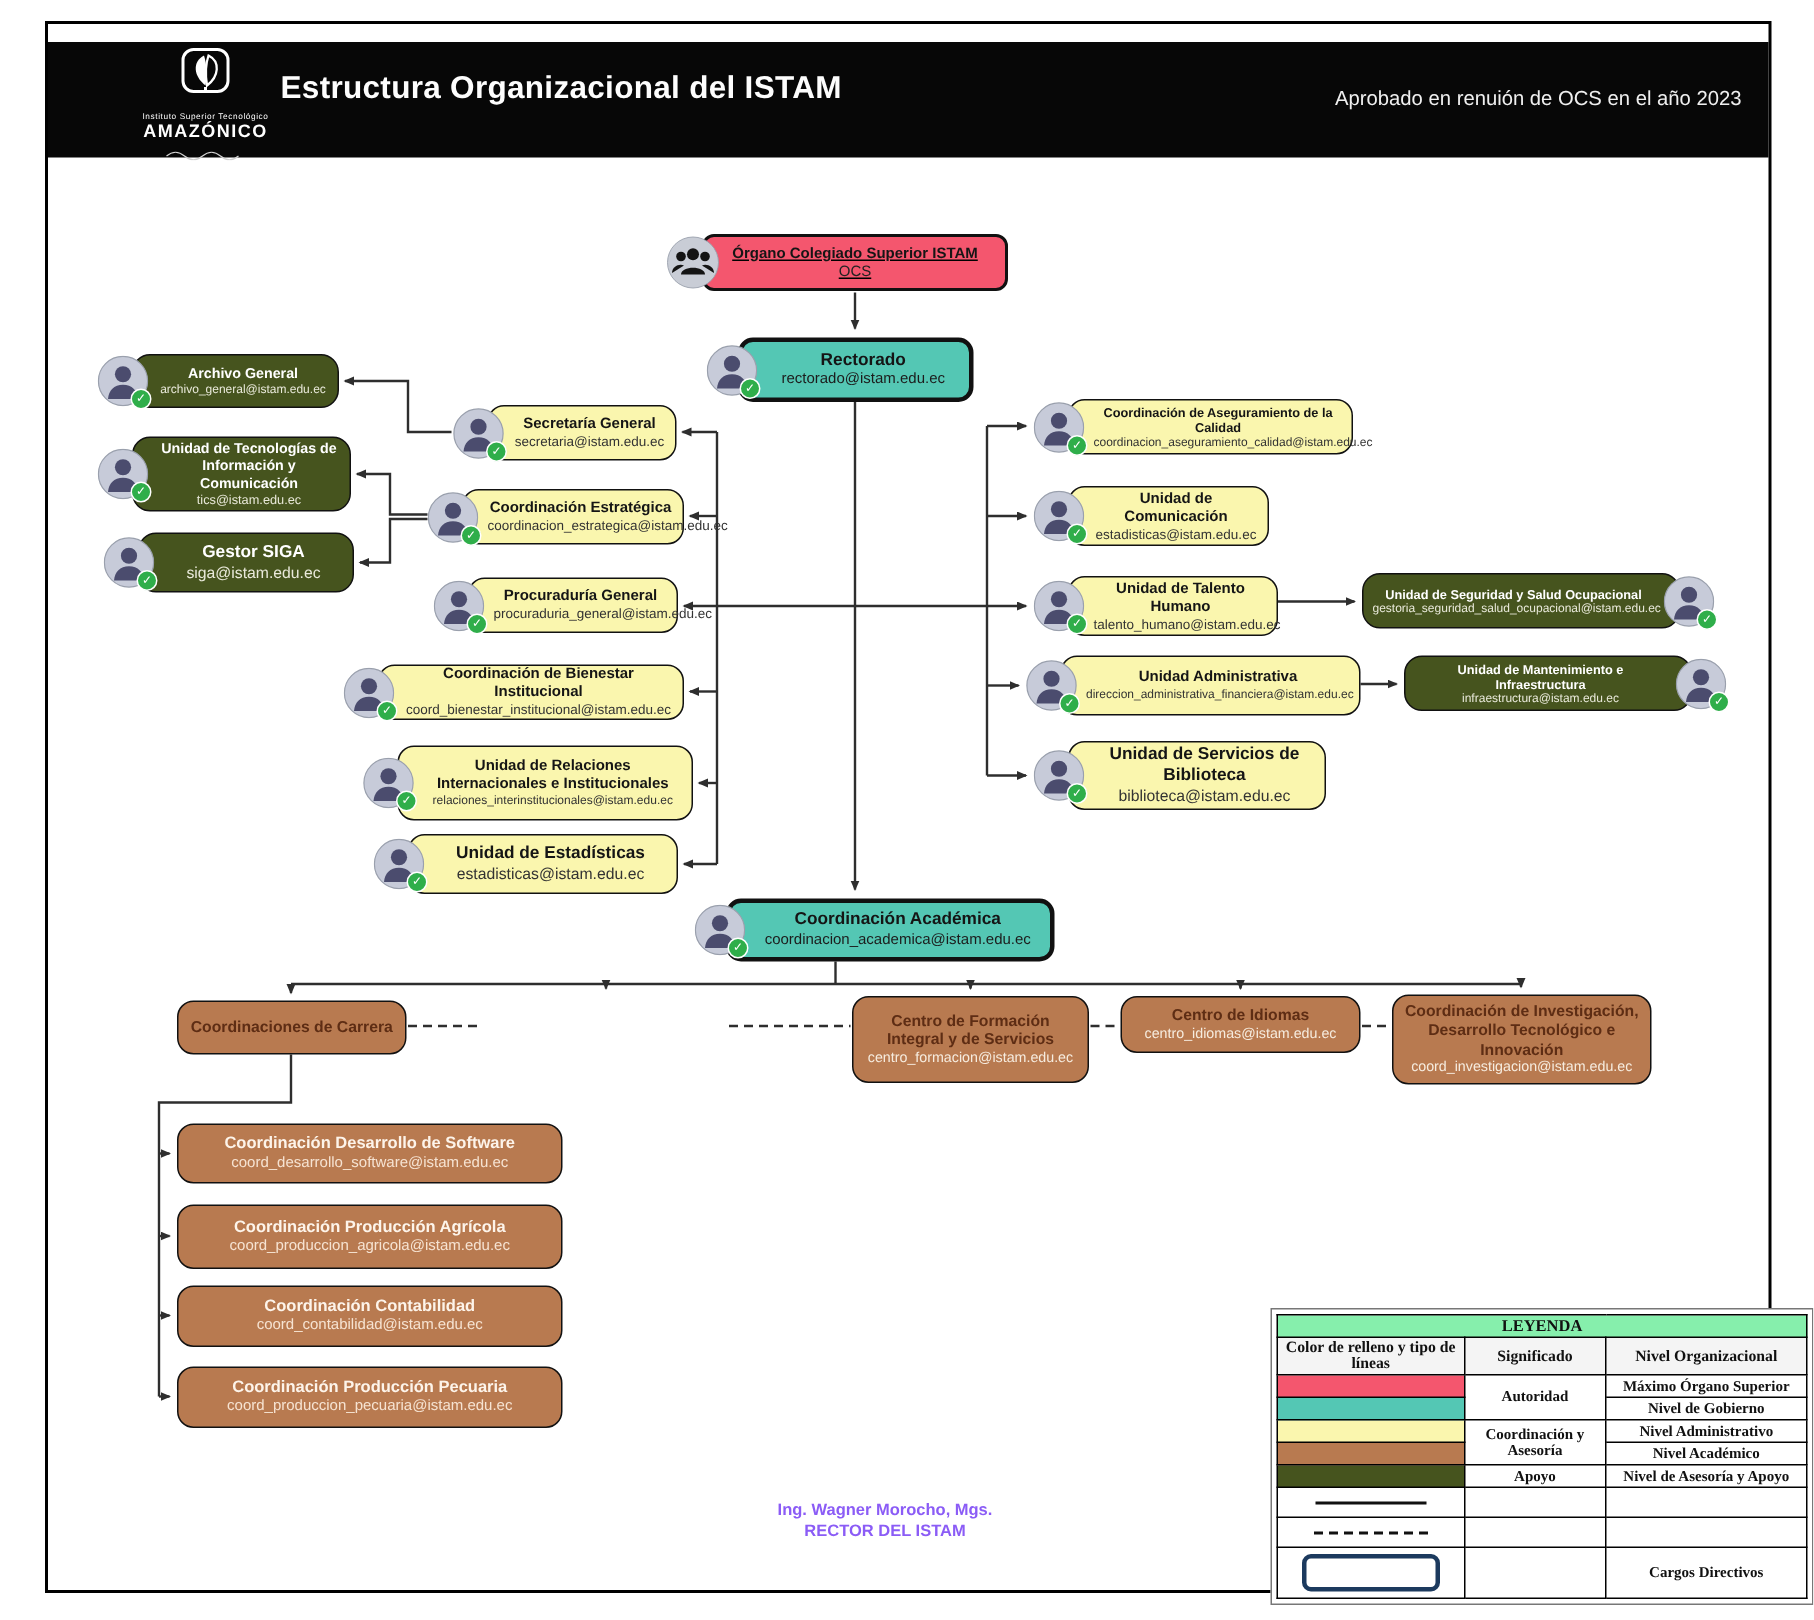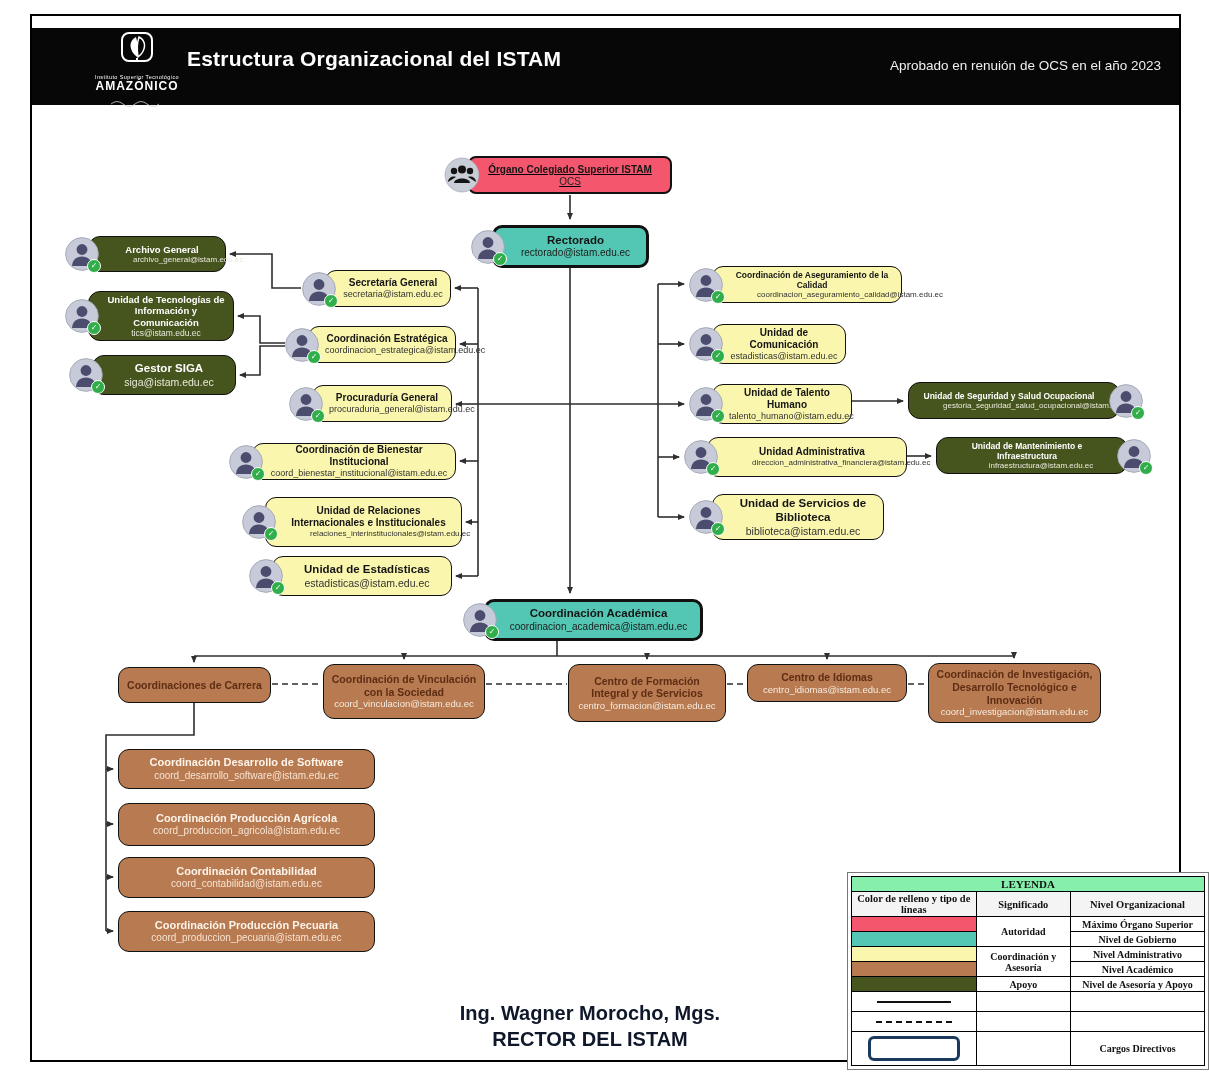--- a/index.html
+++ b/index.html
@@ -27,21 +27,21 @@
   .av-left{padding-left:16px;}
   .av-right{padding-right:16px;}
   .n-pink{border-width:2.5px;border-radius:8px;text-decoration:underline;}
   .n-teal{border-width:3px;border-radius:10px;}
   .n-teal .t{font-size:11.5px;} .n-teal .e{font-size:10px;color:#1c1c1c;}
   .n-green .t{color:#fff;font-size:9.5px;} .n-green .e{color:#e9e9da;font-size:8.5px;}
   .n-green{border-radius:12px;}
   .n-brown .t{color:#5e2d14;font-size:10.5px;} .n-brown .e{color:#f6ecdf;font-size:9.5px;}
   .n-brown-sub .t{color:#fdf4ea;font-size:11px;} .n-brown-sub .e{color:#f6e3d2;font-size:10px;}
   .fs-lg .t{font-size:11.5px!important;} .fs-lg .e{font-size:10.5px!important;}
-  .fs-sm .t{font-size:8.5px!important;} .e-sm .e{font-size:8px!important;margin-left:28px;}
+  .fs-sm .t{font-size:8.5px!important;} .e-sm .e{font-size:8px!important;}
   .sub2{font-size:10px;color:#222;}
   
   .avatar{position:absolute;left:-24px;top:50%;transform:translateY(-50%);
           width:34px;height:34px;z-index:4;}
   .avatar svg{display:block;}
   .avatar .check{position:absolute;right:-2px;bottom:-2px;width:12px;height:12px;
         background:#2fae4a;border:1.5px solid #fff;border-radius:50%;color:#fff;
         font-size:8px;line-height:12px;text-align:center;font-style:normal;font-weight:bold;}
   .av-on-right .avatar{left:auto;right:-24px;}
   .grp{position:absolute;left:-26px;top:50%;transform:translateY(-50%);width:36px;height:36px;z-index:4;}
@@ -54,21 +54,21 @@
             padding:1px 3px;color:#111;}
   table.leg .hd{font-weight:bold;background:#f4f4f4;}
   table.leg .ttl{font-weight:bold;font-size:11px;background:#86efac;}
   table.leg .lvl,table.leg .sig{font-weight:bold;font-size:10px;}
   .sw{height:14px;padding:0!important;}
   .line-solid{width:74px;border-top:2.4px solid #111;margin:0 auto;}
   .line-dashed{width:76px;border-top:2.6px dashed #111;margin:0 auto;}
   .rect-sample{width:86px;height:19px;border:3px solid #1c3a5e;border-radius:6px;background:#fff;margin:3px auto;}
   
   .footer{position:absolute;left:420px;top:1000px;width:340px;text-align:center;
-          font-weight:bold;font-size:20px;color:#0f172a;line-height:1.3;z-index:3;}
+          font-weight:bold;font-size:11px;color:#8b5cf6;line-height:1.3;z-index:3;}
 </style>
 </head>
 <body>
 
 <div id="canvas">
   <div class="frame"></div>
 
   <div class="hdr">
     <div class="logo">
       <svg width="44" height="38" viewBox="0 0 44 38">
@@ -497,24 +497,20 @@
         </svg>
         <i class="check">✓</i>
       </span>
     <div class="t">Coordinación Académica</div>
     <div class="e">coordinacion_academica@istam.edu.ec</div>
   </div>
 
   <div class="node n-brown" style="left: 118px; top: 667px; width: 153px; height: 36px; background-color: rgb(184, 122, 80);">
     <div class="t">Coordinaciones de Carrera</div>
   </div>
-  <div class="node n-brown" style="left: 323px; top: 664px; width: 162px; height: 55px; background-color: rgb(184, 122, 80);">
-    <div class="t">Coordinación de Vinculación con la Sociedad</div>
-    <div class="e">coord_vinculacion@istam.edu.ec</div>
-  </div>
   <div class="node n-brown" style="left: 747px; top: 664px; width: 160px; height: 38px; background-color: rgb(184, 122, 80);">
     <div class="t">Centro de Idiomas</div>
     <div class="e">centro_idiomas@istam.edu.ec</div>
   </div>
   <div class="node n-brown" style="left: 568px; top: 664px; width: 158px; height: 58px; background-color: rgb(184, 122, 80);">
     <div class="t">Centro de Formación Integral y de Servicios</div>
     <div class="e">centro_formacion@istam.edu.ec</div>
   </div>
   <div class="node n-brown" style="left: 928px; top: 663px; width: 173px; height: 60px; background-color: rgb(184, 122, 80);">
     <div class="t">Coordinación de Investigación, Desarrollo Tecnológico e Innovación</div>

